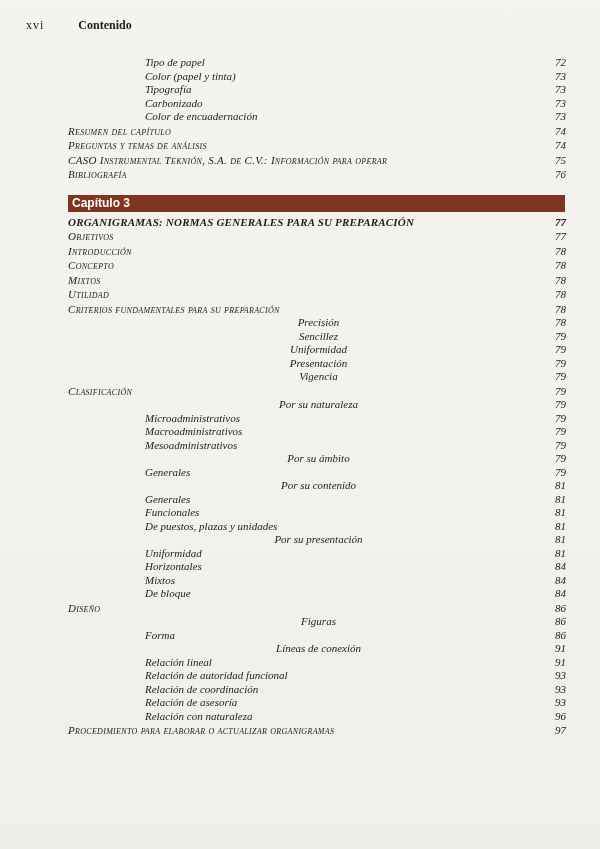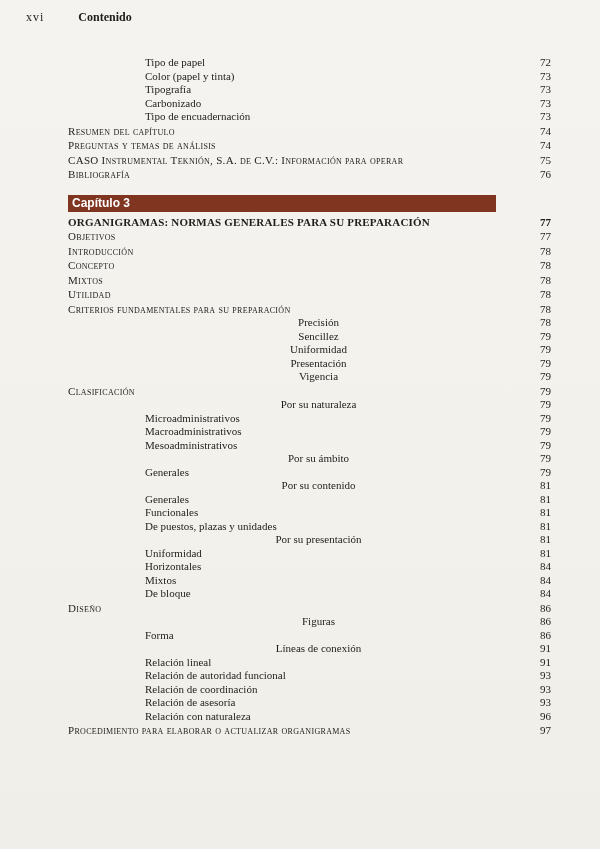--- a/index.html
+++ b/index.html
@@ -15,21 +15,21 @@
     overflow: hidden;
     position: relative;
   }
   .page {
     position: absolute;
     inset: 0;
     background: linear-gradient(180deg, #f4f3ef 0%, #f2f1ec 60%, #efeee9 100%);
   }
   .header {
     position: absolute;
-    top: 10px;
+    top: 18px;
     left: 26px;
     right: 34px;
     display: flex;
     align-items: baseline;
     font-size: 12px;
   }
   .header .folio {
     letter-spacing: 1px;
     margin-right: 34px;
   }
@@ -41,34 +41,35 @@
     position: absolute;
     top: 56px;
     left: 68px;
     right: 34px;
   }
   .row {
     display: flex;
     align-items: baseline;
     line-height: 13.5px;
     font-size: 11px;
+    font-style: italic;
   }
   .row .label { flex: 1; padding-right: 8px; }
-  .row .pagenum { min-width: 26px; text-align: left; }
+  .row .pagenum { min-width: 26px; text-align: right; }
   .row.indent-1 .label { padding-left: 37px; text-align: center; }
   .row.indent-2 .label { padding-left: 77px; }
   .row.smallcaps { margin-top: 1px; }
   .row.smallcaps .label { font-variant: small-caps; letter-spacing: 0.3px; }
   .row.bold-title { margin-top: 4px; font-weight: bold; }
   .row.bold-title .label { letter-spacing: 0.2px; }
   .row.bold-title .pagenum { font-weight: bold; }
   .chapter-banner {
     margin-top: 13px;
     margin-bottom: 4px;
-    width: 428px;
+    width: 497px;
     height: 17px;
     background: #7f3520;
     color: #ffffff;
     font-family: "Liberation Sans", sans-serif;
     font-weight: bold;
     font-size: 12px;
     line-height: 17px;
     padding-left: 4px;
     box-sizing: border-box;
   }
@@ -95,21 +96,21 @@
         </div>
         <div class="row indent-2 plain">
           <span class="label">Tipografía</span>
           <span class="pagenum">73</span>
         </div>
         <div class="row indent-2 plain">
           <span class="label">Carbonizado</span>
           <span class="pagenum">73</span>
         </div>
         <div class="row indent-2 plain">
-          <span class="label">Tipo de encuadernación</span>
+          <span class="label">Color de encuadernación</span>
           <span class="pagenum">73</span>
         </div>
         <div class="row indent-0 smallcaps">
           <span class="label">Resumen del capítulo</span>
           <span class="pagenum">74</span>
         </div>
         <div class="row indent-0 smallcaps">
           <span class="label">Preguntas y temas de análisis</span>
           <span class="pagenum">74</span>
         </div>

